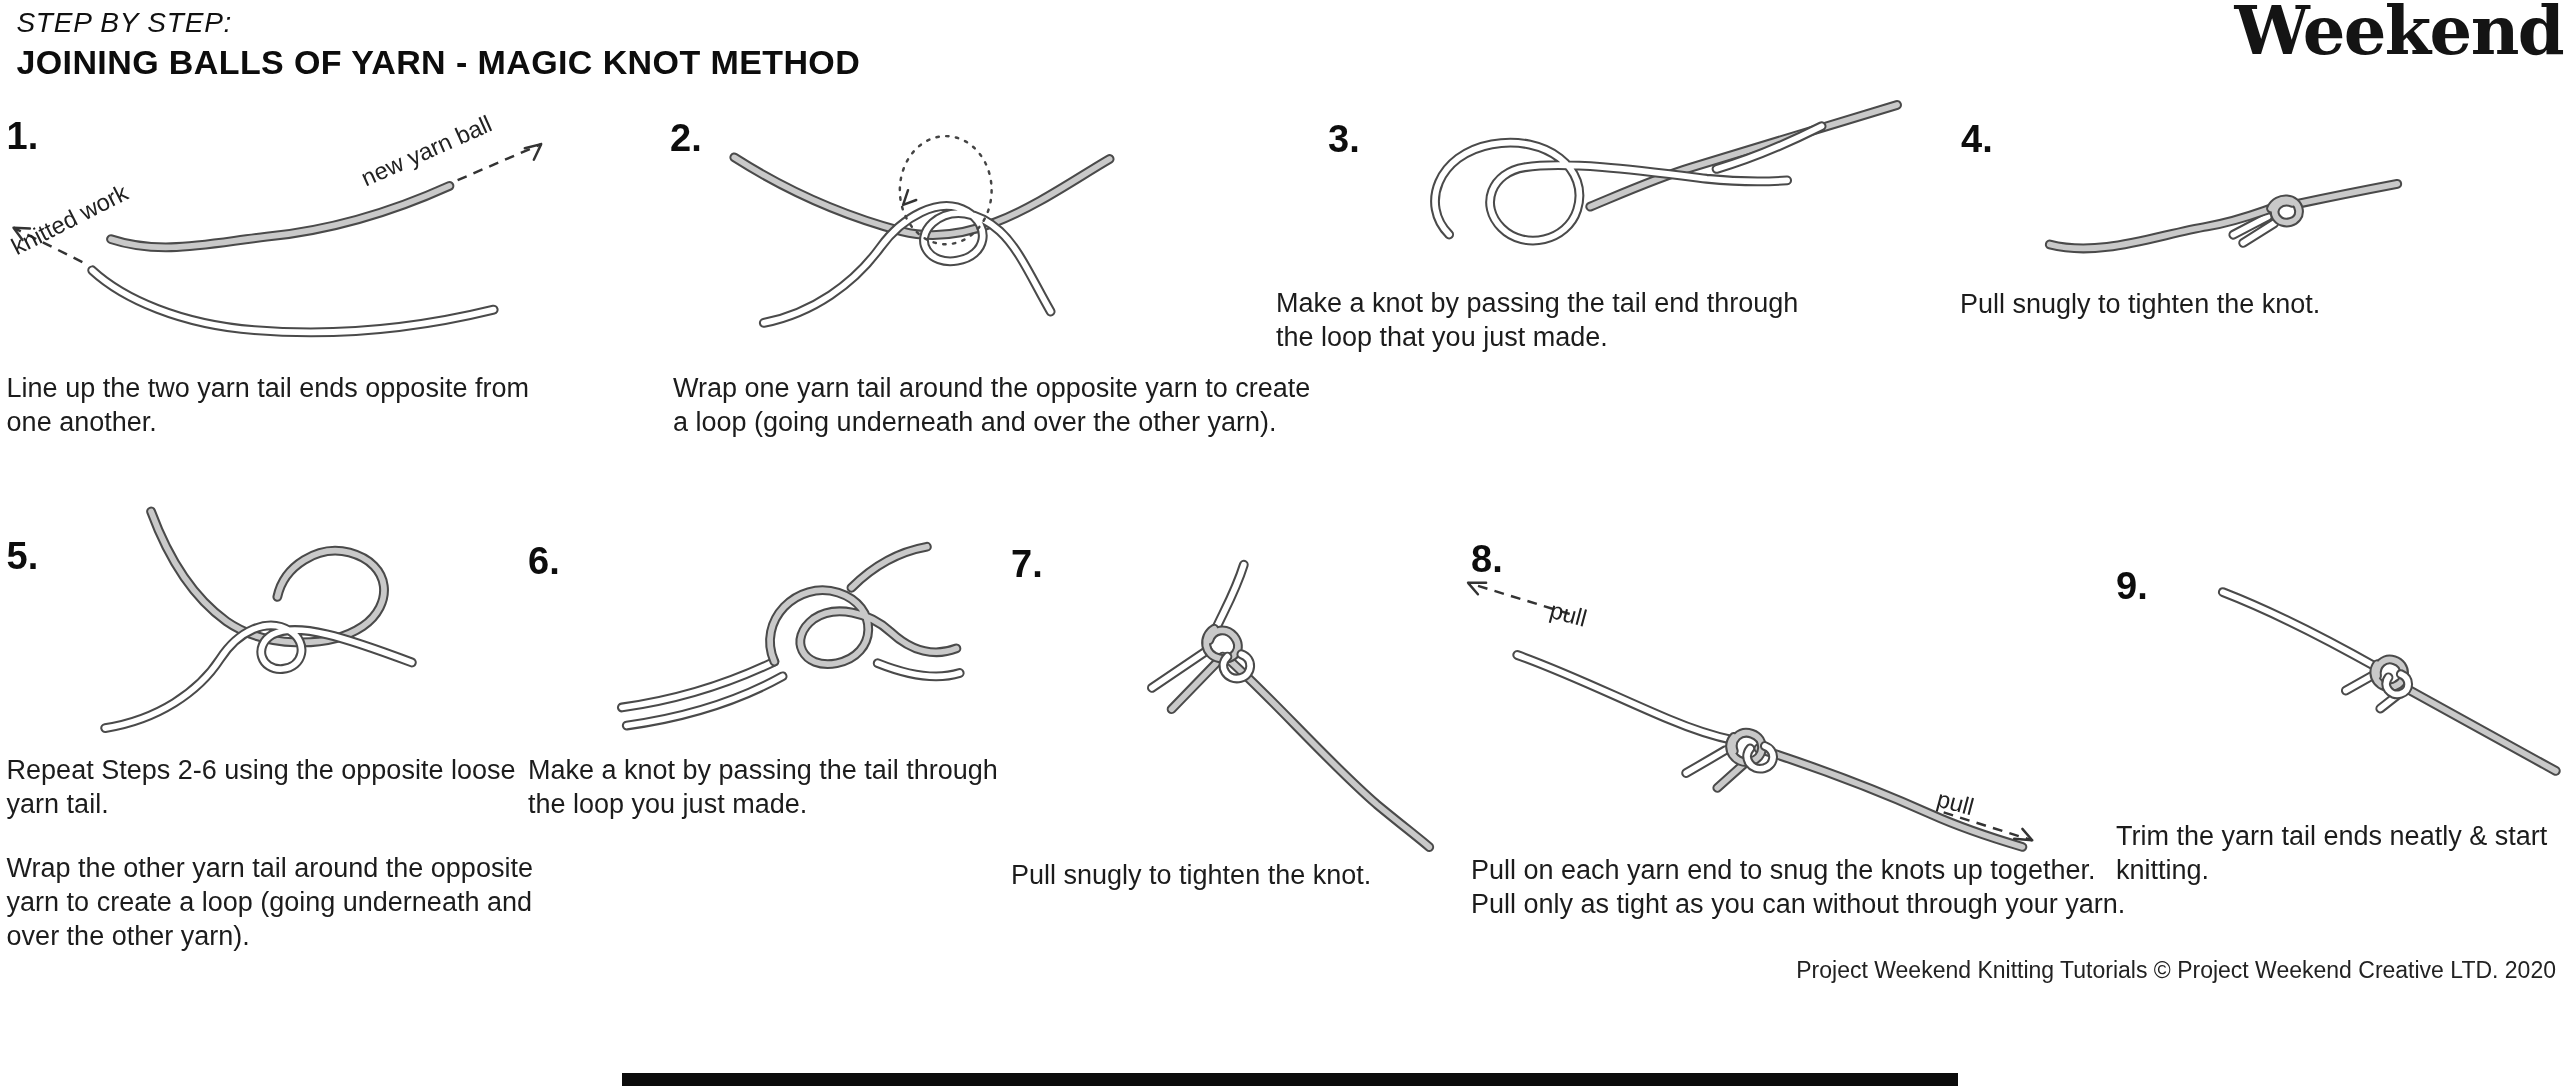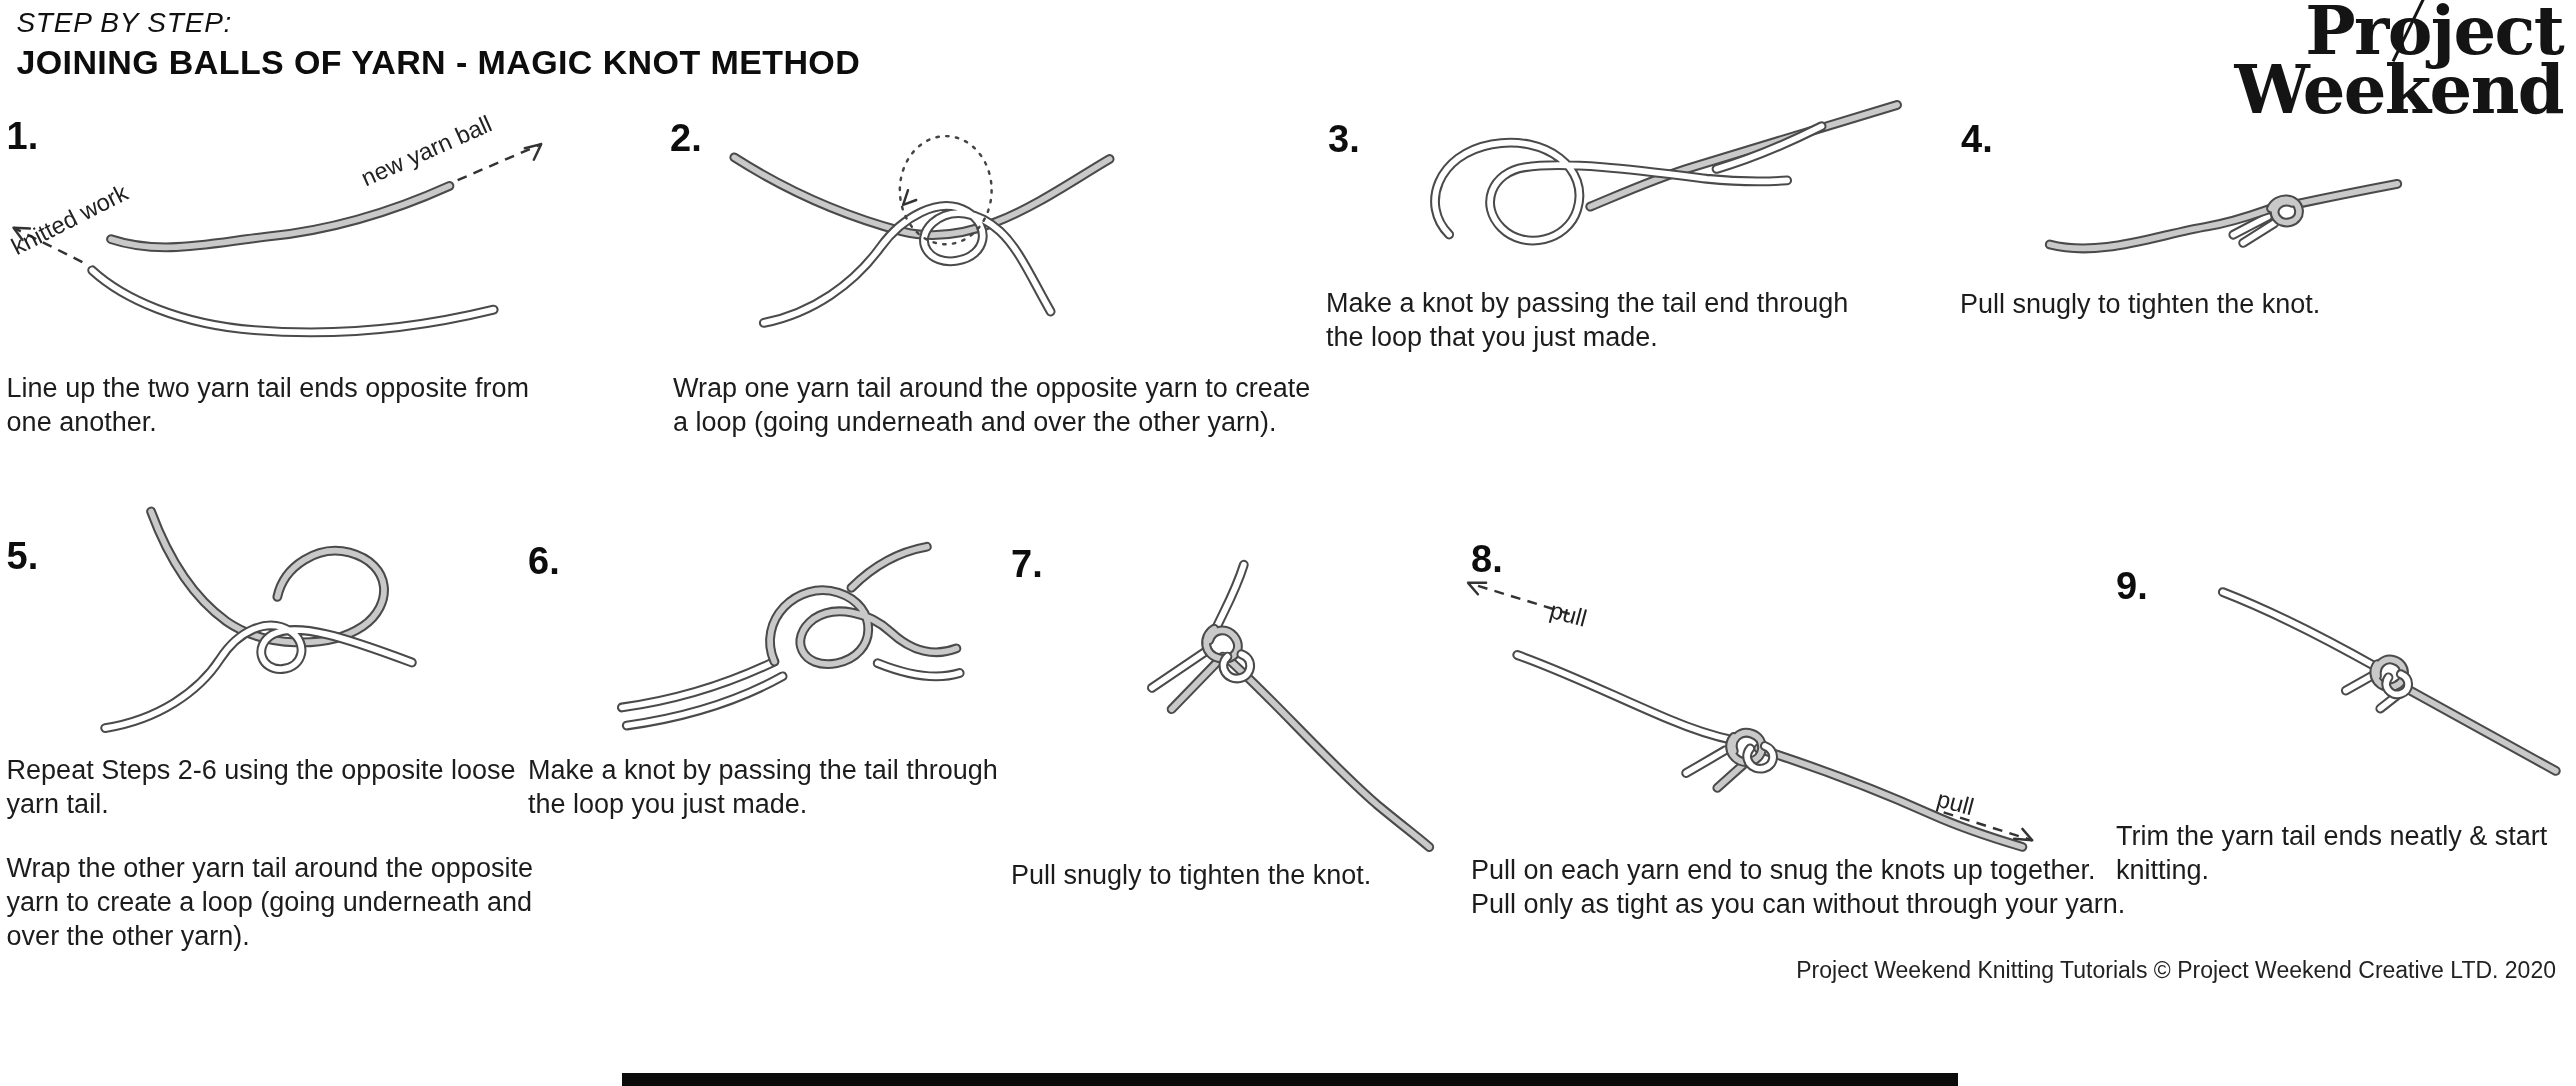--- a/index.html
+++ b/index.html
@@ -30,21 +30,20 @@
 </style>
 </head>
 <body>
 
 <div class="abs" style="left:16.4px;top:6.6px;">
   <div class="kicker">STEP BY STEP:</div>
   <div class="title">JOINING BALLS OF YARN - MAGIC KNOT METHOD</div>
 </div>
 
 <div class="abs logo" style="right:13px;top:1.6px;">
-  <div><span>Pr</span><span class="logo-o">o</span><span>ject</span></div>
   <div>Weekend</div>
 </div>
 
 <div class="abs step-num" style="left:6.6px;top:115px;">1.</div>
 <svg class="abs" style="left:0px;top:131px;" width="558" height="254" viewBox="0 0 680 310">
   <path class="yo" d="M112,170 C150,205 220,236 310,243 C420,252 520,238 602,218"></path>
   <path class="yw" d="M112,170 C150,205 220,236 310,243 C420,252 520,238 602,218"></path>
   <path class="yo" d="M135,132 C195,152 255,137 325,129 C405,121 475,100 548,67"></path>
   <path class="yg" d="M135,132 C195,152 255,137 325,129 C405,121 475,100 548,67"></path>
   <path class="dash" d="M558,60 L660,16"></path>
@@ -69,21 +68,21 @@
 
 <div class="abs step-num" style="left:1328px;top:118px;">3.</div>
 <svg class="abs" style="left:1395px;top:90px;" width="525" height="189" viewBox="0 0 640 230">
   <path class="yo" d="M612,18 C520,46 430,74 362,94 C322,106 286,122 238,142"></path>
   <path class="yg" d="M612,18 C520,46 430,74 362,94 C322,106 286,122 238,142"></path>
   <path class="yo" d="M66,176 C30,140 52,78 118,66 C184,54 238,96 222,146 C210,184 158,196 130,168 C102,140 118,100 158,94 C210,86 300,98 380,108 C420,112 450,112 478,110"></path>
   <path class="yw" d="M66,176 C30,140 52,78 118,66 C184,54 238,96 222,146 C210,184 158,196 130,168 C102,140 118,100 158,94 C210,86 300,98 380,108 C420,112 450,112 478,110"></path>
   <path class="yo" d="M392,96 C440,82 480,64 520,44"></path>
   <path class="yw" d="M392,96 C440,82 480,64 520,44"></path>
 </svg>
-<div class="abs caption" style="left:1326px;top:286px;width:558px;">Make a knot by passing the tail end through the loop that you just made.</div>
+<div class="abs caption" style="left:1276px;top:286px;width:558px;">Make a knot by passing the tail end through the loop that you just made.</div>
 
 <div class="abs step-num" style="left:1961px;top:118px;">4.</div>
 <svg class="abs" style="left:2035px;top:156px;" width="377" height="123" viewBox="0 0 460 150">
   <path class="yo" d="M284,74 L242,96 M292,82 L254,106"></path>
   <path class="yw" d="M284,74 L242,96 M292,82 L254,106"></path>
   <path class="yo" d="M18,108 C80,124 150,96 210,86 C245,80 265,72 288,64"></path>
   <path class="yg" d="M18,108 C80,124 150,96 210,86 C245,80 265,72 288,64"></path>
   <path class="yo" d="M322,58 C360,50 400,42 442,34"></path>
   <path class="yg" d="M322,58 C360,50 400,42 442,34"></path>
   <path class="yo" d="M288,64 c8,-16 32,-14 34,2 c2,15 -20,21 -28,8 c-6,-11 6,-22 20,-17"></path>

